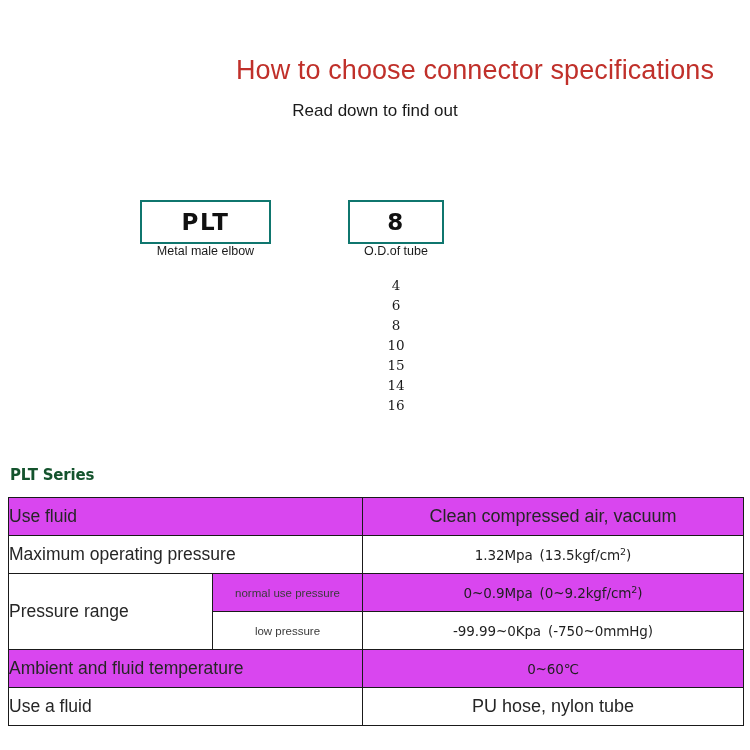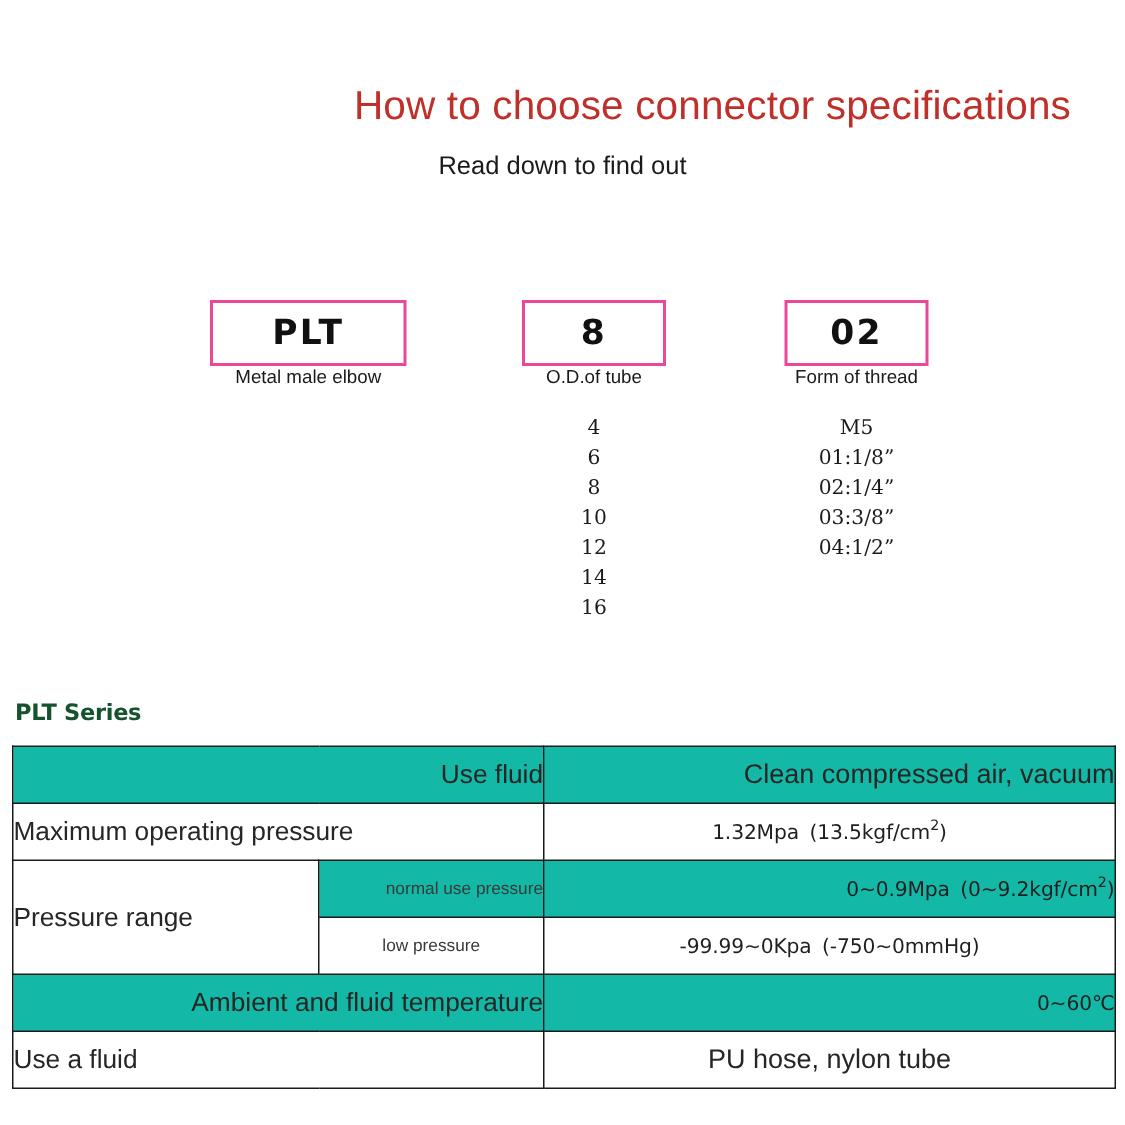--- a/index.html
+++ b/index.html
@@ -47,21 +47,21 @@
     top: 0;
     left: 0;
     width: 750px;
     height: 460px;
   }
   .codecol {
     position: absolute;
     top: 200px;
   }
   .codebox {
-    border: 2px solid #ec4899;
+    border: 2px solid #0f766e;
     height: 44px;
     box-sizing: border-box;
     display: flex;
     align-items: center;
     justify-content: center;
     background: #ffffff;
   }
   .codebox span {
     font-family: "DejaVu Sans", sans-serif;
     font-weight: bold;
@@ -110,21 +110,21 @@
     width: 735px;
     border-collapse: collapse;
     table-layout: fixed;
   }
   .spec-table td {
     border: 1.6px solid #1a1a1a;
     padding: 0;
     vertical-align: middle;
     background: #ffffff;
   }
-  .spec-table td.shaded { background: #14b8a6; text-align: right; }
+  .spec-table td.shaded { background: #d946ef; }
 
   .cell-label {
     font-size: 17.5px;
     color: #262626;
     padding: 0 0 0 12px;
     height: 37px;
     font-weight: 400;
   }
   .cell-label.tall { height: 74px; }
   .cell-sub {
@@ -173,39 +173,26 @@
   <div class="codecol col-b">
     <div class="codebox">
       <span>8</span>
     </div>
     <div class="codecaption">O.D.of tube</div>
     <div class="codelist">
       <div>4</div>
       <div>6</div>
       <div>8</div>
       <div>10</div>
-      <div>12</div>
+      <div>15</div>
       <div>14</div>
       <div>16</div>
     </div>
   </div>
 
-  <div class="codecol col-c">
-    <div class="codebox">
-      <span>02</span>
-    </div>
-    <div class="codecaption">Form of thread</div>
-    <div class="codelist">
-      <div>M5</div>
-      <div>01:1/8”</div>
-      <div>02:1/4”</div>
-      <div>03:3/8”</div>
-      <div>04:1/2”</div>
-    </div>
-  </div>
 
 </div>
 
 <div class="series-label">PLT Series</div>
 
 <table class="spec-table">
   <colgroup>
     <col style="width:204px">
     <col style="width:150px">
     <col style="width:381px">

